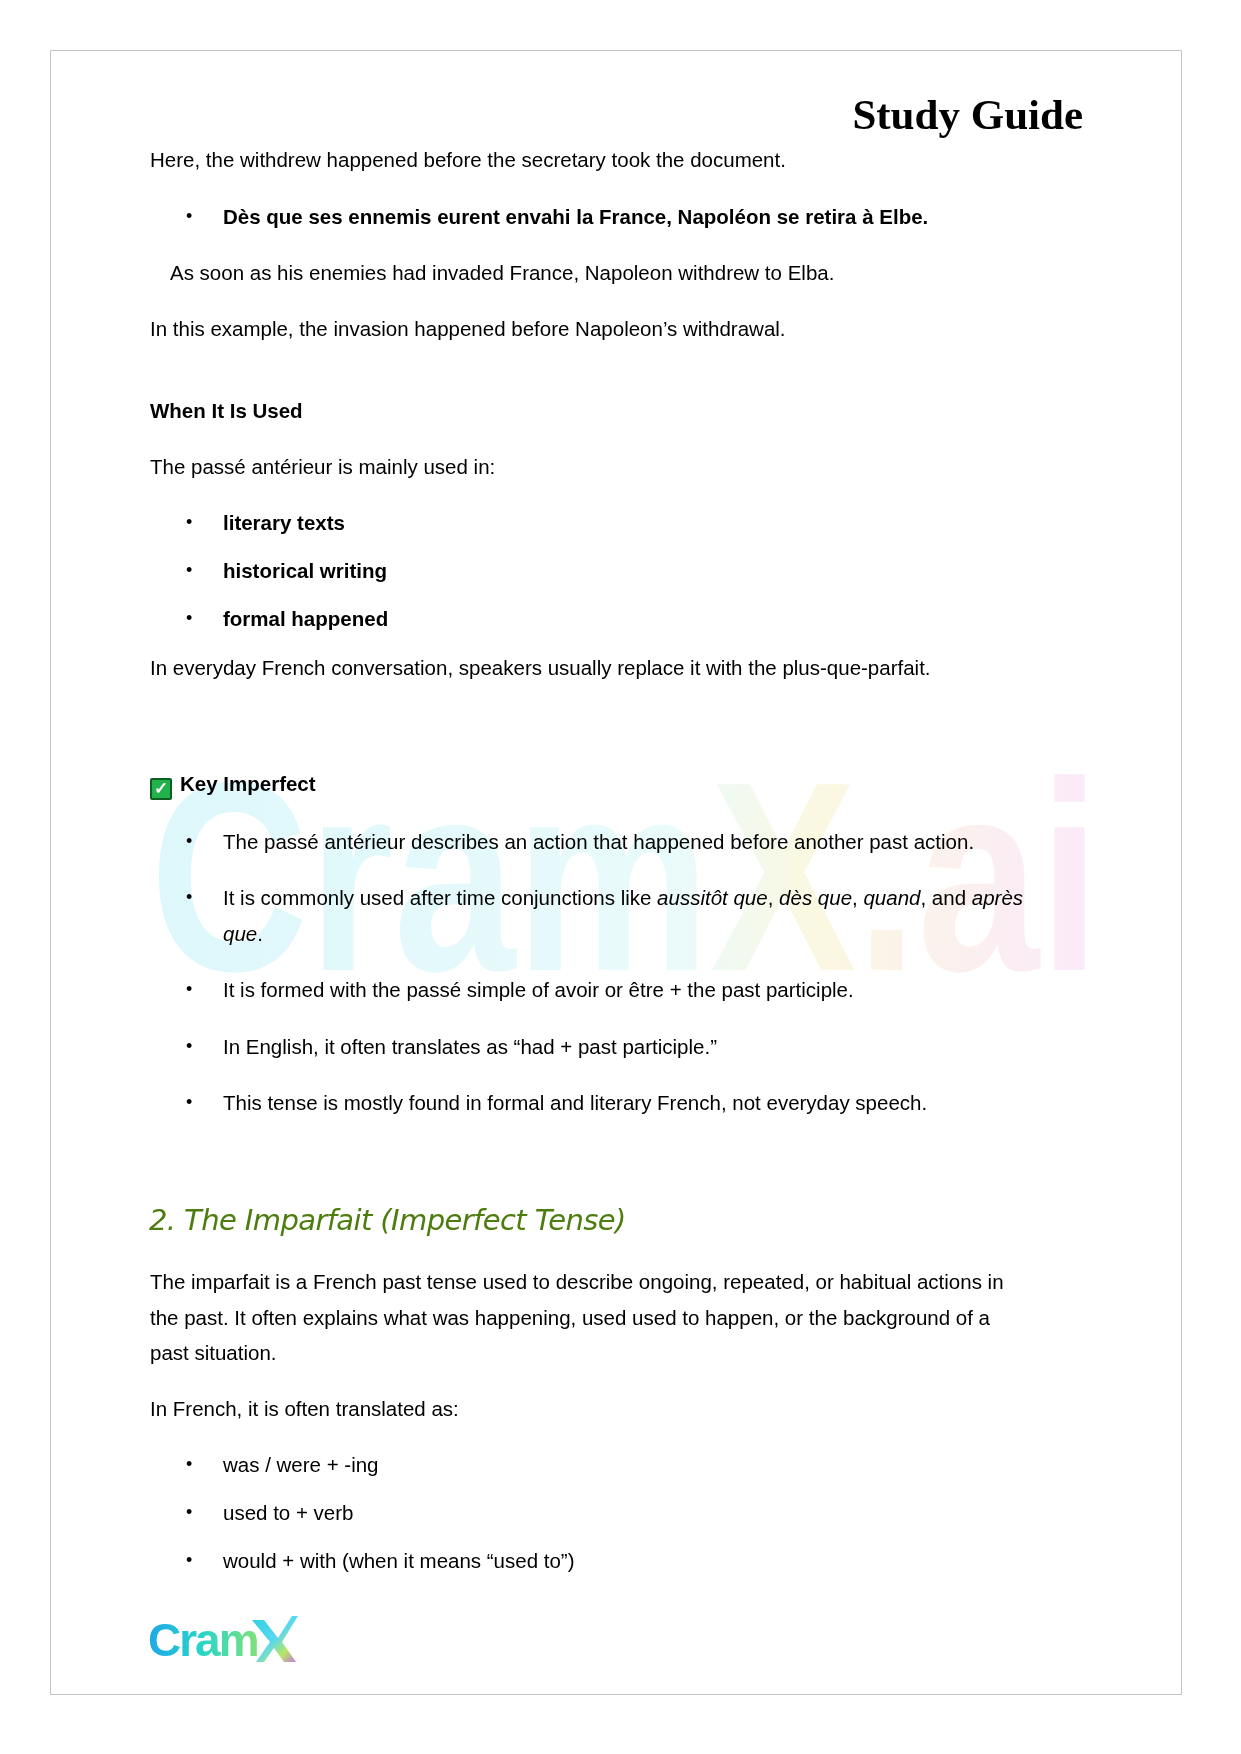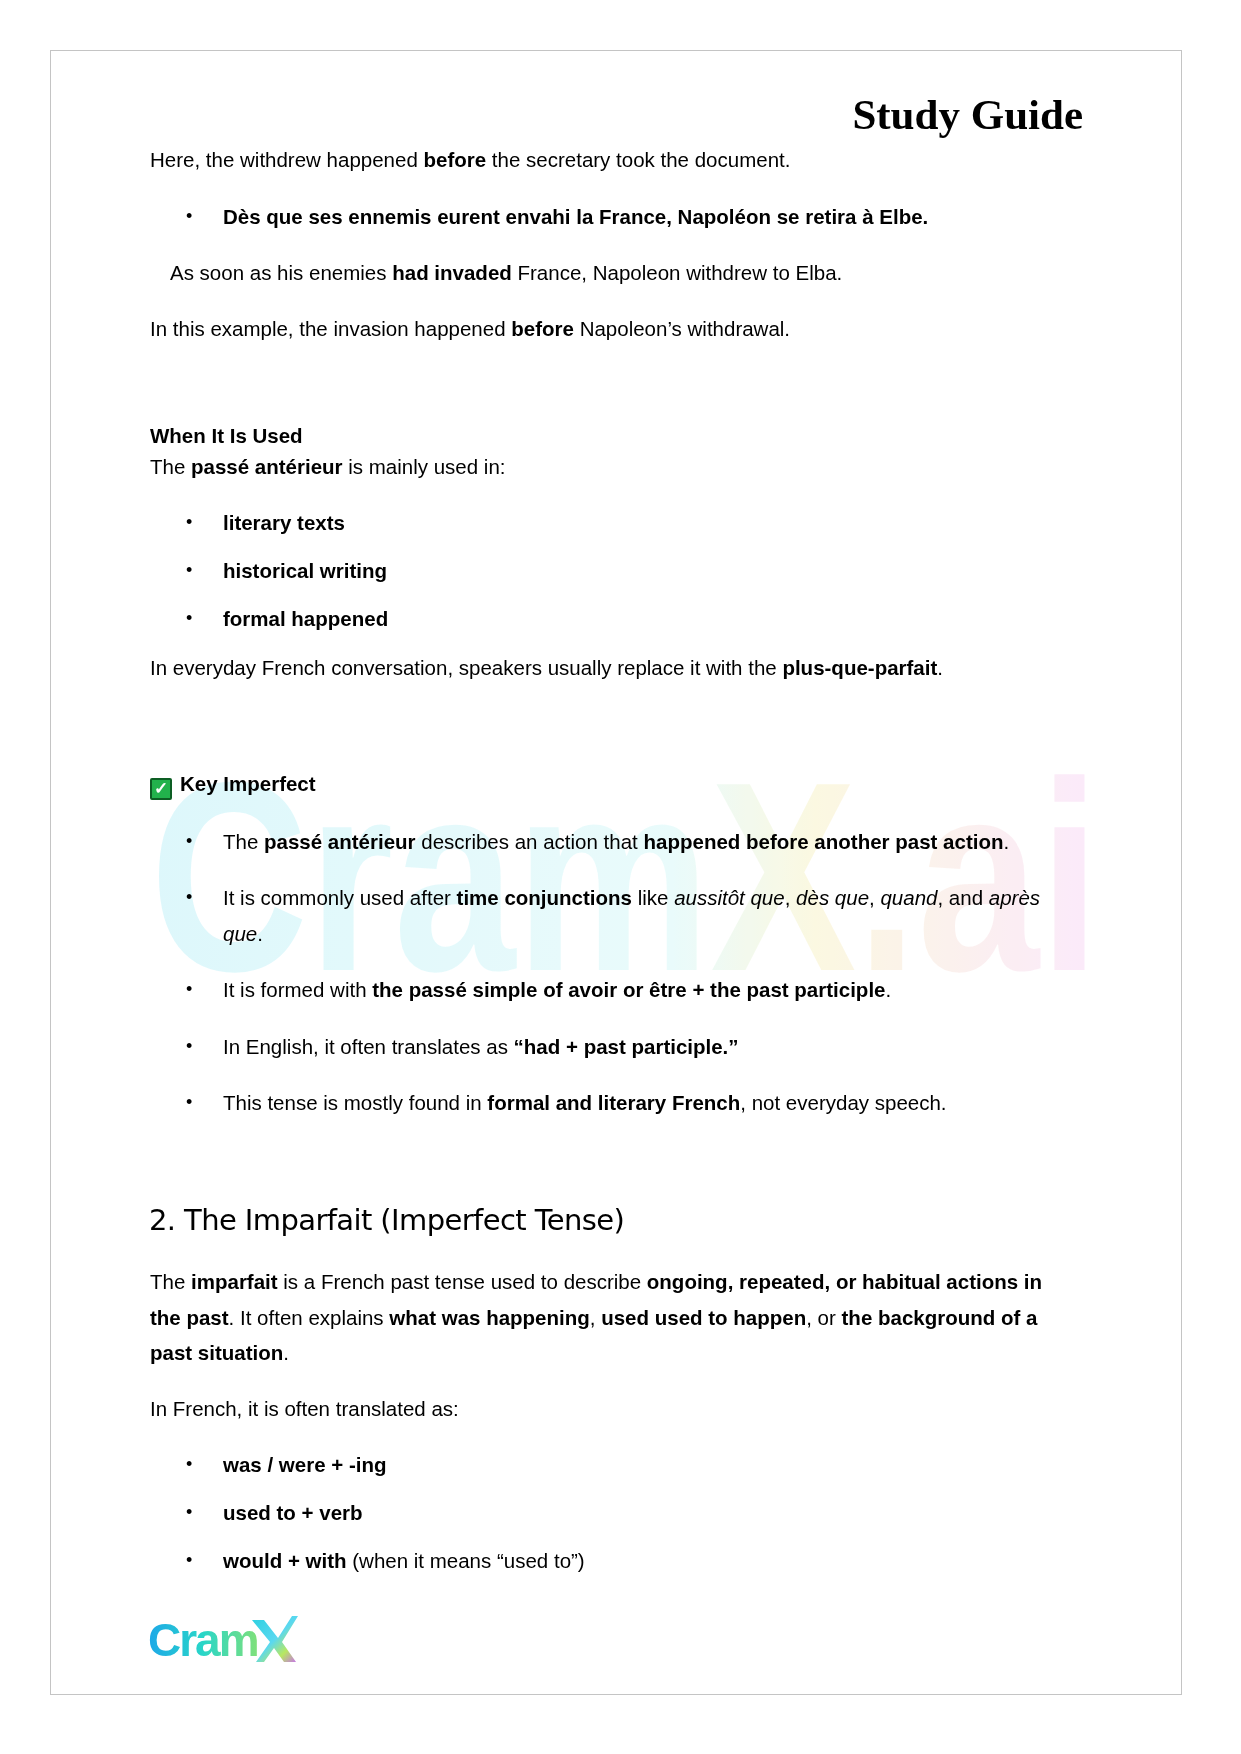--- a/index.html
+++ b/index.html
@@ -3,24 +3,24 @@
 <meta charset="utf-8">
 <style>
   html, body { margin: 0; padding: 0; background: #ffffff; }
   body { width: 1241px; height: 1754px; position: relative; overflow: hidden;
          font-family: "Liberation Sans", sans-serif; color: #000; }
   .page { position: absolute; left: 50px; top: 50px; width: 1132px; height: 1645px;
           border: 1.5px solid #c4c4c4; background: #fff; box-sizing: border-box; }
   .abs { position: absolute; white-space: nowrap; }
   .txt { font-size: 20.5px; line-height: 24px; }
   .title { font-size: 43px; font-weight: bold; right: 158px; top: 90px; font-family: Liberation Serif, serif; }
-  b { font-weight: bold; }
+  b { font-weight: normal; }
   i { font-style: italic; }
   .bullet { position: absolute; font-size: 18px; }
-  .h2 { font-family: "DejaVu Sans", sans-serif; font-size: 29px; color: #000000; letter-spacing: -0.6px; }
+  .h2 { font-family: "DejaVu Sans", sans-serif; font-size: 29px; color: #4d7c0f; letter-spacing: -0.6px; font-style: italic; }
   .check { display: inline-block; width: 22px; height: 22px; background: #22b24c; border: 2px solid #0d5e24;
            box-sizing: border-box; border-radius: 2px; color: #fff; font-size: 17px; line-height: 18px;
            text-align: center; font-weight: bold; vertical-align: -3px; margin-right: 8px; }
   .watermark { position: absolute; left: 150px; top: 755px; width: 950px; height: 225px; pointer-events: none; }
   .logo { position: absolute; left: 148px; top: 1612px; }
 </style>
 </head>
 <body>
 
 <div class="page"></div>
@@ -41,21 +41,21 @@
 
 <div class="abs txt" style="left:150px; top:148px;"><span>Here, the withdrew happened </span><b>before</b><span> the secretary took the document.</span></div>
 
 <div class="bullet" style="left:186px; top:206px;">•</div>
 <div class="abs txt" style="left:223px; top:205px; font-weight:bold;">Dès que ses ennemis eurent envahi la France, Napoléon se retira à Elbe.</div>
 
 <div class="abs txt" style="left:170px; top:261px;"><span>As soon as his enemies </span><b>had invaded</b><span> France, Napoleon withdrew to Elba.</span></div>
 
 <div class="abs txt" style="left:150px; top:317px;"><span>In this example, the invasion happened </span><b>before</b><span> Napoleon’s withdrawal.</span></div>
 
-<div class="abs txt" style="left:150px; top:399px; font-weight:bold;margin-top:25px;">When It Is Used</div>
+<div class="abs txt" style="left:150px; top:399px; font-weight:bold;">When It Is Used</div>
 
 <div class="abs txt" style="left:150px; top:455px;"><span>The </span><b>passé antérieur</b><span> is mainly used in:</span></div>
 
 <div class="bullet" style="left:186px; top:512px;">•</div>
 <div class="abs txt" style="left:223px; top:511px; font-weight:bold;">literary texts</div>
 <div class="bullet" style="left:186px; top:560px;">•</div>
 <div class="abs txt" style="left:223px; top:559px; font-weight:bold;">historical writing</div>
 <div class="bullet" style="left:186px; top:608px;">•</div>
 <div class="abs txt" style="left:223px; top:607px; font-weight:bold;">formal happened</div>
 

